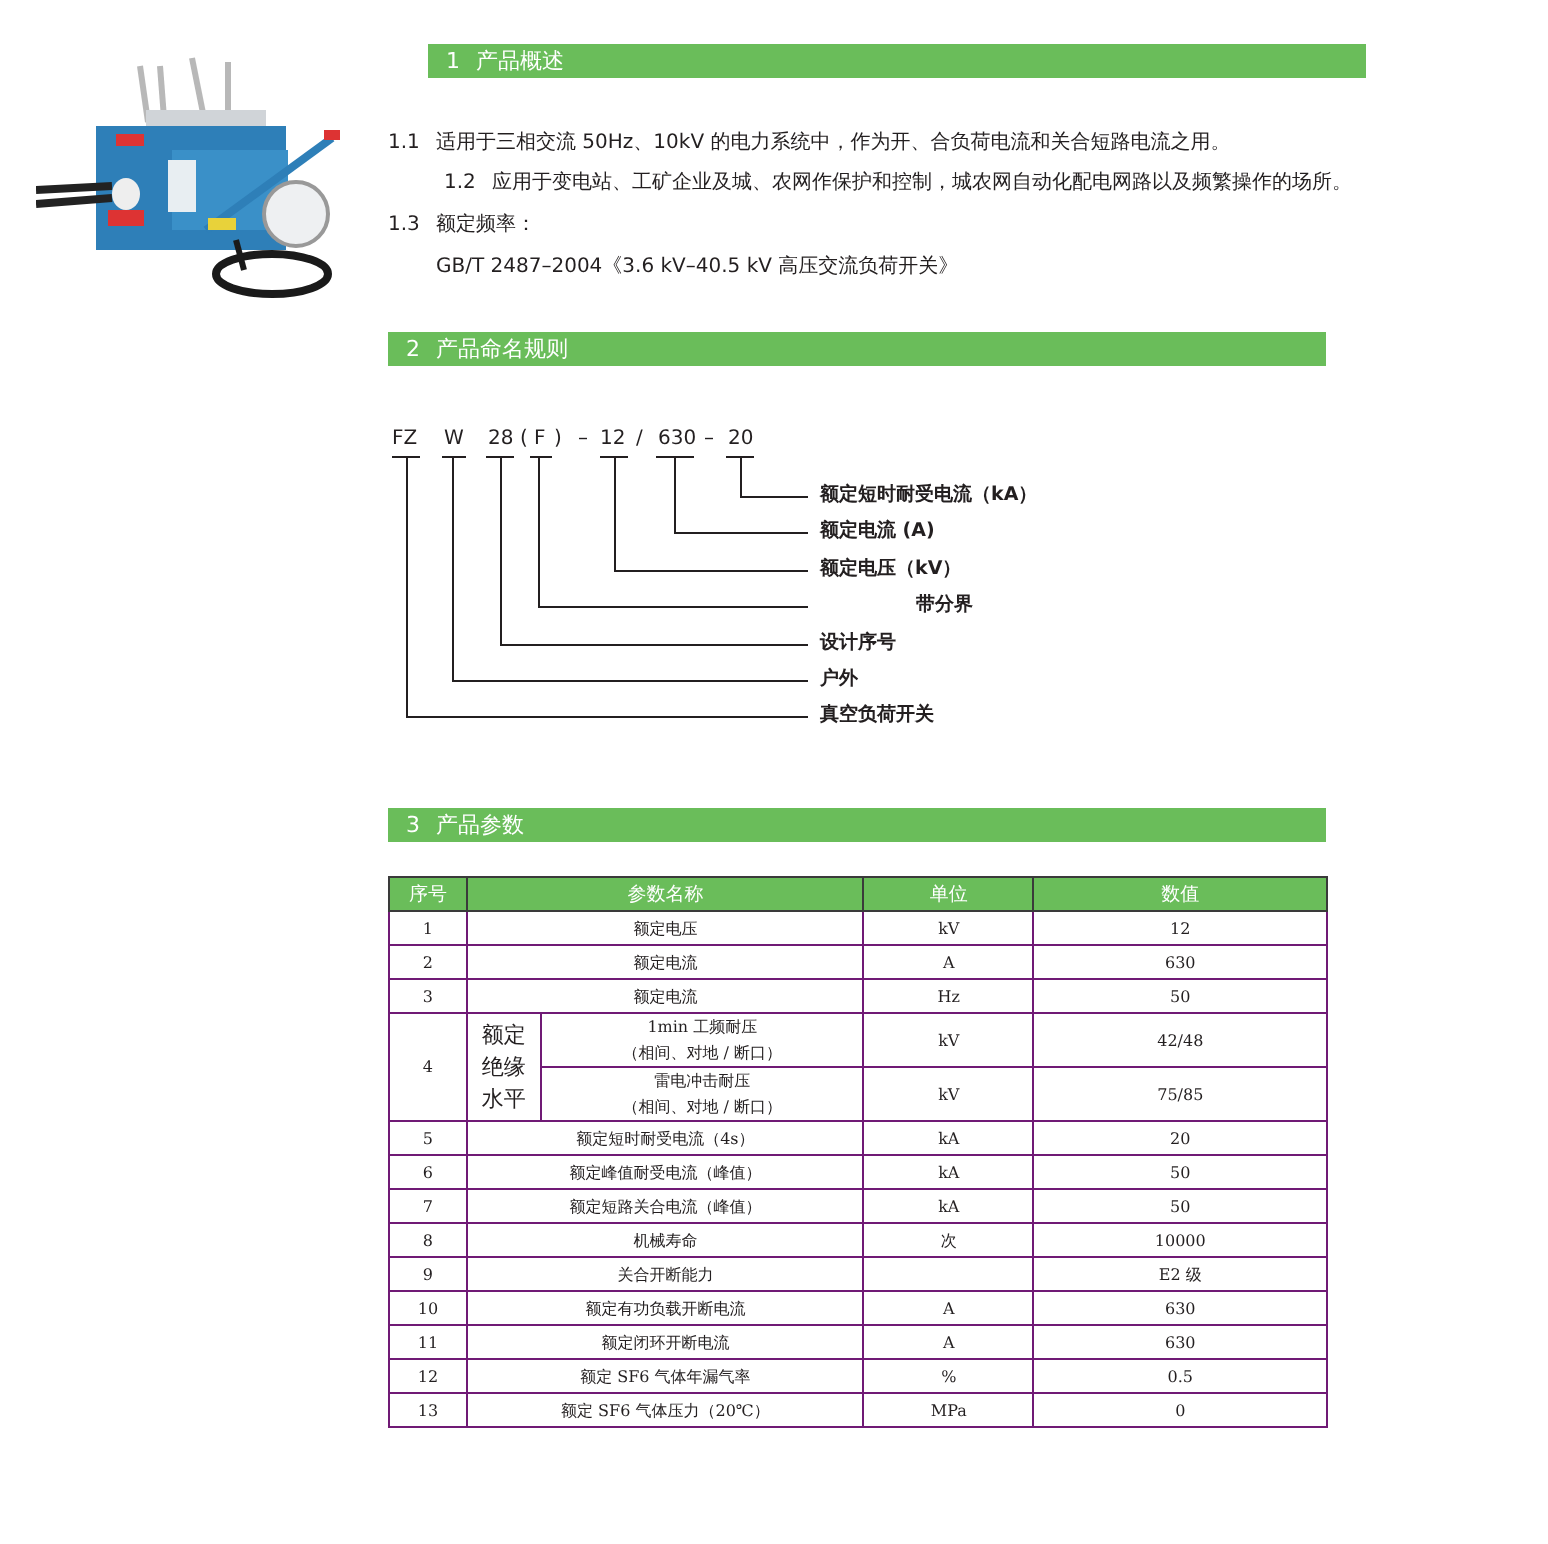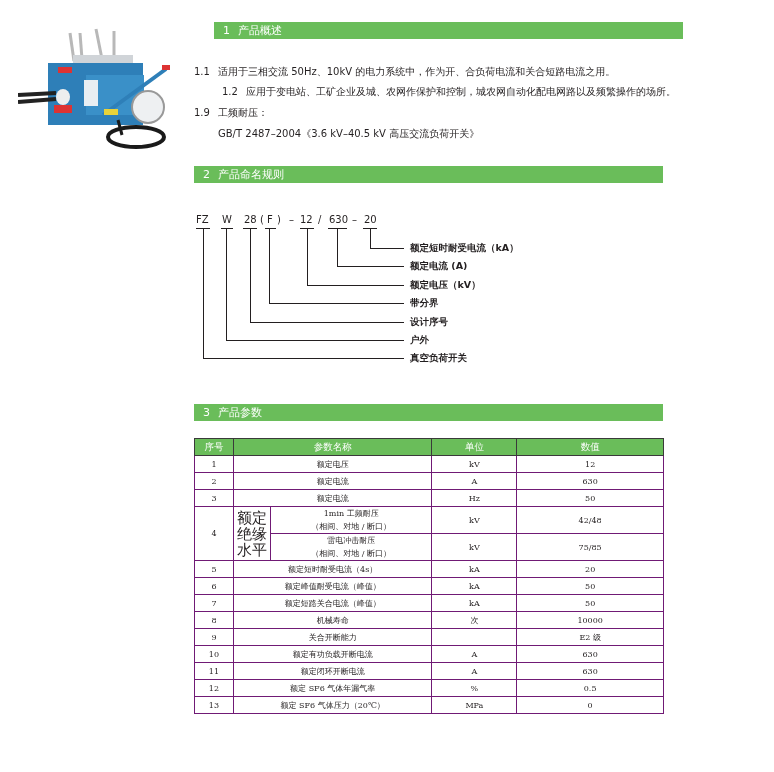--- a/index.html
+++ b/index.html
@@ -68,21 +68,21 @@
   <span class="num">1</span><span>产品概述</span>
 </div>
 
 <div class="para" style="left:194px; top:66px;">
   <span class="pn">1.1</span><span>适用于三相交流 50Hz、10kV 的电力系统中，作为开、合负荷电流和关合短路电流之用。</span>
 </div>
 <div class="para" style="left:194px; top:86px;margin-left:28px;">
   <span class="pn">1.2</span><span>应用于变电站、工矿企业及城、农网作保护和控制，城农网自动化配电网路以及频繁操作的场所。</span>
 </div>
 <div class="para" style="left:194px; top:107px;">
-  <span class="pn">1.9</span><span>工频耐压：</span>
+  <span class="pn">1.3</span><span>额定频率：</span>
 </div>
 <div class="para" style="left:218px; top:128px;">GB/T 2487–2004《3.6 kV–40.5 kV 高压交流负荷开关》</div>
 
 <div class="bar" style="top:166px;">
   <span class="num">2</span><span>产品命名规则</span>
 </div>
 
 <div>
   <span class="code" style="left:196px;">FZ</span>
   <span class="code" style="left:222px;">W</span>
@@ -117,21 +117,21 @@
   <div class="hline" style="left:337px; top:266px; width:67px;"></div>
   <div class="hline" style="left:307px; top:285px; width:97px;"></div>
   <div class="hline" style="left:269px; top:303px; width:135px;"></div>
   <div class="hline" style="left:250px; top:322px; width:154px;"></div>
   <div class="hline" style="left:226px; top:340px; width:178px;"></div>
   <div class="hline" style="left:203px; top:358px; width:201px;"></div>
 
   <span class="dlabel" style="top:242px;">额定短时耐受电流（kA）</span>
   <span class="dlabel" style="top:260px;">额定电流 (A)</span>
   <span class="dlabel" style="top:279px;">额定电压（kV）</span>
-  <span class="dlabel" style="top:297px;">带分界</span>
+  <span class="dlabel" style="top:297px;margin-left:48px;">带分界</span>
   <span class="dlabel" style="top:316px;">设计序号</span>
   <span class="dlabel" style="top:334px;">户外</span>
   <span class="dlabel" style="top:352px;">真空负荷开关</span>
 </div>
 
 <div class="bar" style="top:404px;">
   <span class="num">3</span><span>产品参数</span>
 </div>
 
 <table class="params">
@@ -162,21 +162,21 @@
     <td>630</td>
   </tr>
   <tr>
     <td>3</td>
     <td colspan="2">额定电流</td>
     <td>Hz</td>
     <td>50</td>
   </tr>
   <tr>
     <td rowspan="2">4</td>
-    <td rowspan="2" class="multi" style="white-space:pre-line; font-size:15px; line-height:16px;">额定
+    <td rowspan="2" class="multi" style="white-space:pre-line; font-size:11px; line-height:16px;">额定
 绝缘
 水平</td>
     <td class="sub multi">
       <div>1min 工频耐压</div>
       <div>（相间、对地 / 断口）</div>
     </td>
     <td>kV</td>
     <td>42/48</td>
   </tr>
   <tr>

